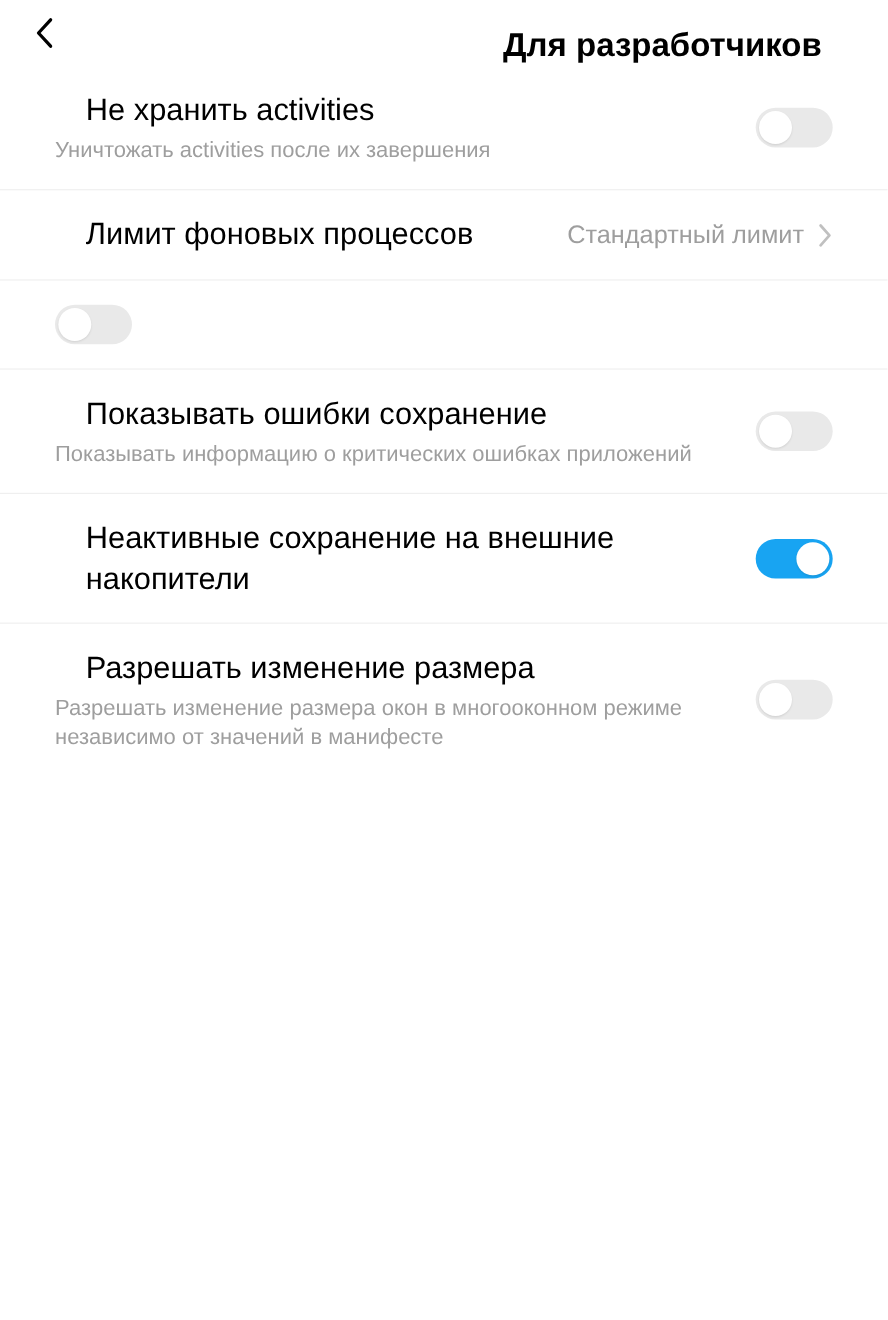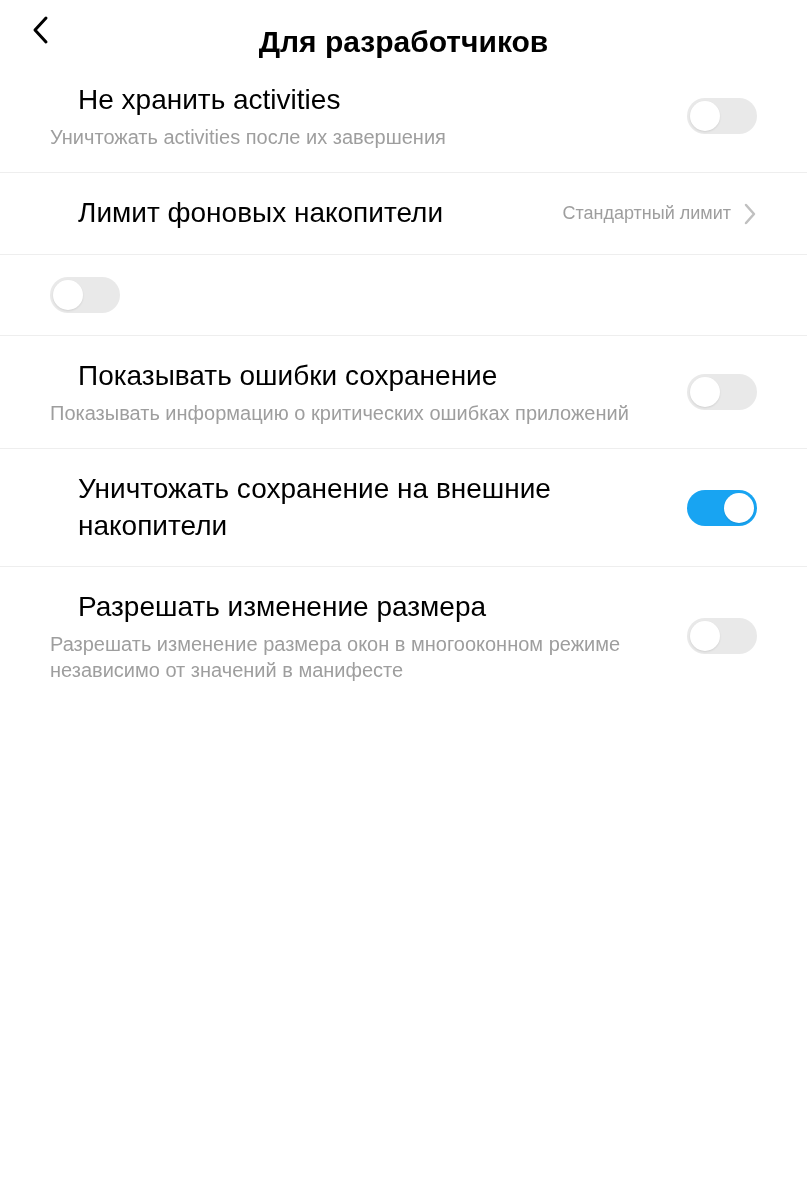--- a/index.html
+++ b/index.html
@@ -1,26 +1,26 @@
 <!DOCTYPE html>
 <html><head>
 <meta charset="utf-8">
 <style>
   * { box-sizing: border-box; margin: 0; padding: 0; }
   html, body { width: 807px; height: 1200px; background: #fff; font-family: -apple-system, "Helvetica Neue", Arial, sans-serif; color: #000; }
   .header { display: flex; align-items: center; height: 60px; padding: 0 20px; }
   .back-btn { width: 40px; height: 40px; display: flex; align-items: center; justify-content: center; cursor: pointer; }
-  .title-wrap { flex: 1; text-align: center; margin-right: 40px; margin-top: 24px; }
+  .title-wrap { flex: 1; text-align: right; margin-right: 40px; margin-top: 24px; }
   .title { font-size: 30px; font-weight: 700; }
   .list {}
   .row { display: flex; align-items: center; padding: 22px 50px; border-bottom: 1px solid #eee; }
   .row-text { flex: 1; min-width: 0; padding-right: 20px; }
   .row-title { font-size: 28px; color: #000; line-height: 1.3; margin-left: 28px; }
   .row-sub { font-size: 20px; color: #9e9e9e; line-height: 1.3; margin-top: 6px; }
-  .row-value { font-size: 18px; color: #9e9e9e; margin-right: 12px; }
+  .row-value { font-size: 23px; color: #9e9e9e; margin-right: 12px; }
   .toggle { width: 70px; height: 36px; border-radius: 18px; position: relative; flex-shrink: 0; cursor: pointer; }
   .toggle.off { background: #e9e9e9; }
   .toggle.on { background: #18a4f2; }
   .knob { position: absolute; width: 30px; height: 30px; border-radius: 50%; background: #fff; top: 3px; box-shadow: 0 1px 2px rgba(0,0,0,0.1); }
   .toggle.off .knob { left: 3px; }
   .toggle.on .knob { right: 3px; }
   .chevron { flex-shrink: 0; display: flex; align-items: center; }
   .row.no-border { border-bottom: none; }
 </style>
 </head>
@@ -44,21 +44,21 @@
       <div class="row-title">Не хранить activities</div>
       <div class="row-sub">Уничтожать activities после их завершения</div>
     </div>
     <div class="toggle off">
         <div class="knob"></div>
       </div>
   </div>
 
   <div class="row">
     <div class="row-text">
-      <div class="row-title">Лимит фоновых накопители</div>
+      <div class="row-title">Лимит фоновых процессов</div>
     </div>
     <div class="row-value">Стандартный лимит</div>
     <div class="chevron">
       <svg width="14" height="24" viewBox="0 0 14 24">
           <polyline points="3,3 11,12 3,21" fill="none" stroke="#c0c0c0" stroke-width="2.5" stroke-linecap="round" stroke-linejoin="round"></polyline>
         </svg>
     </div>
   </div>
 
   <div class="row">
@@ -73,21 +73,21 @@
       <div class="row-title">Показывать ошибки сохранение</div>
       <div class="row-sub">Показывать информацию о критических ошибках приложений</div>
     </div>
     <div class="toggle off">
         <div class="knob"></div>
       </div>
   </div>
 
   <div class="row">
     <div class="row-text">
-      <div class="row-title">Уничтожать сохранение на внешние накопители</div>
+      <div class="row-title">Неактивные сохранение на внешние накопители</div>
     </div>
     <div class="toggle on">
         <div class="knob"></div>
       </div>
   </div>
 
   <div class="row no-border">
     <div class="row-text">
       <div class="row-title">Разрешать изменение размера</div>
       <div class="row-sub">Разрешать изменение размера окон в многооконном режиме независимо от значений в манифесте</div>

